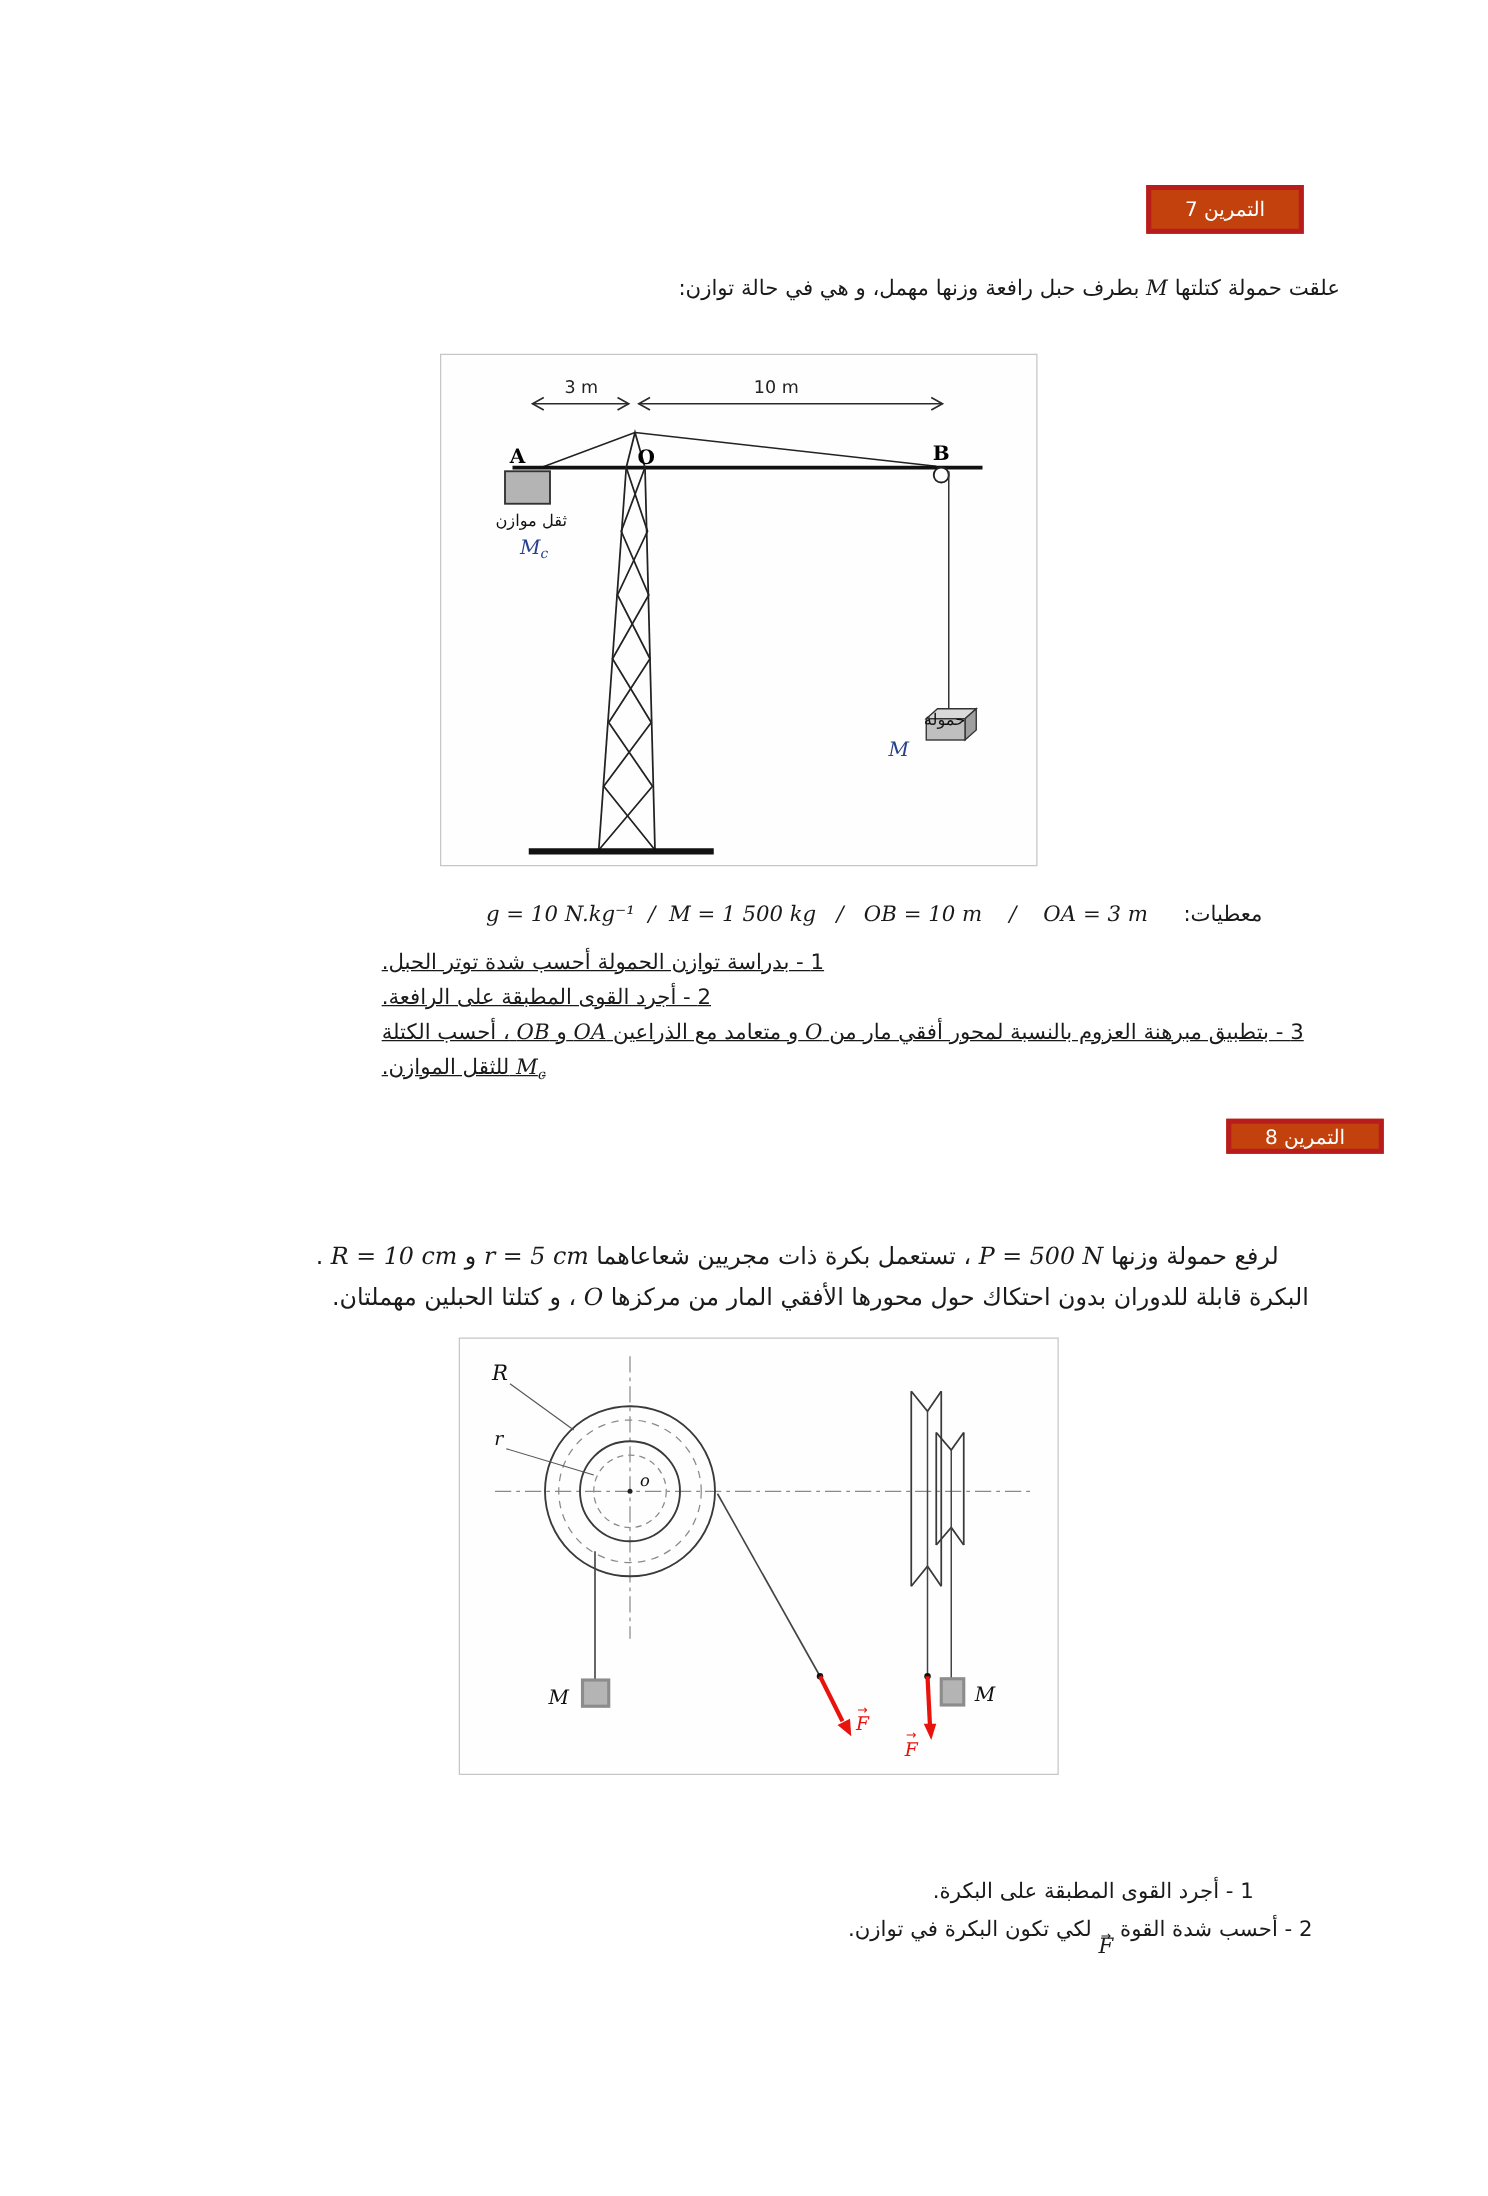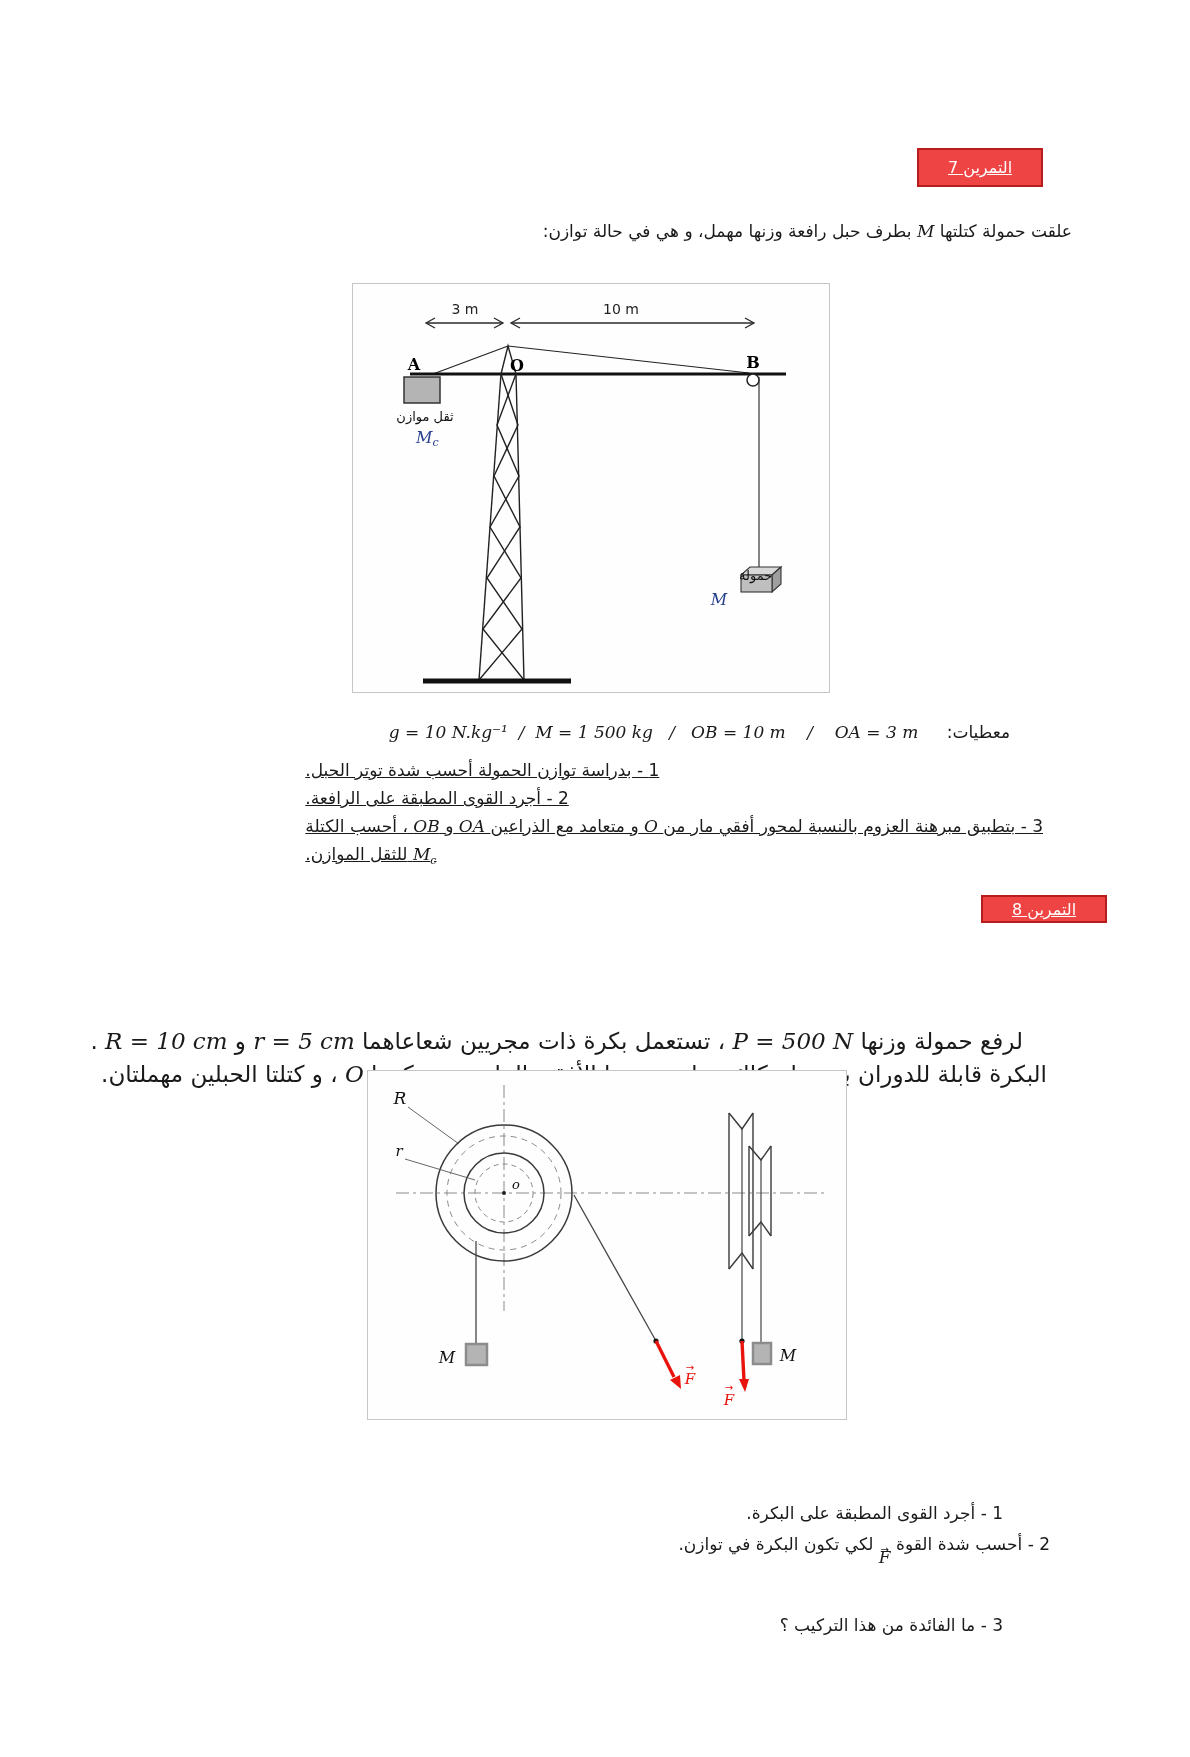--- a/index.html
+++ b/index.html
@@ -1,30 +1,30 @@
 <!DOCTYPE html>
 <html lang="ar"><head>
 <meta charset="utf-8">
 <style>
   html,body{margin:0;padding:0;background:#fff;}
   .page{position:relative;width:1190px;height:1757px;background:#ffffff;overflow:hidden;
         font-family:"DejaVu Sans",sans-serif;color:#1a1a1a;}
-  .badge{position:absolute;width:126px;height:39px;background:#ef4444;border:2px solid #b91c1c;
+  .badge{position:absolute;width:126px;height:39px;background:#c2410c;border:4px solid #b91c1c;
          box-sizing:border-box;display:flex;align-items:center;justify-content:center;
-         color:#ffffff;font-size:16px;direction:rtl;text-decoration:underline;}
+         color:#ffffff;font-size:16px;direction:rtl;}
   .rtl-line{position:absolute;direction:rtl;text-align:right;font-size:17px;white-space:nowrap;}
   .math{font-family:"DejaVu Serif",serif;font-style:italic;}
   .formula{white-space:pre;direction:ltr;unicode-bidi:isolate;font-size:17px;margin-right:23px;}
   .figure{position:absolute;background:#fffefe;border:1px solid #c6c6c6;box-sizing:content-box;}
   .items{position:absolute;direction:rtl;text-align:left;font-size:17px;line-height:28px;text-decoration:underline;}
   .items .short{padding-right:40px;}
   .items .cont{padding-right:137px;}
   .q-block{position:absolute;direction:rtl;text-align:right;font-size:17px;line-height:31px;}
   .q-block .short{padding-right:47px;margin-top:48px;}
-  .para8{position:absolute;direction:rtl;font-size:23px;line-height:33px;margin-top:36px;}
+  .para8{position:absolute;direction:rtl;font-size:19px;line-height:33px;}
   .para8 .short{padding-right:24px;}
   sub.small{font-size:11px;}
   .vec{display:inline-flex;flex-direction:column;align-items:center;direction:ltr;
        line-height:0.55;vertical-align:-3px;}
   .vec .arr{font-size:10px;}
   .sv-ar{font-family:"DejaVu Sans",sans-serif;}
   .sv-math{font-family:"DejaVu Serif",serif;font-style:italic;}
   .sv-bold{font-family:"DejaVu Serif",serif;font-weight:bold;}
 </style>
 </head>
@@ -198,16 +198,15 @@
   <div class="q-block" style="right:140px;top:1450px;">
     <div class="short">1 - أجرد القوى المطبقة على البكرة.</div>
     <div>
       <span>2 - أحسب شدة القوة</span>
       <span class="vec">
           <span class="arr">→</span>
           <span class="math">F</span>
         </span>
       <span>لكي تكون البكرة في توازن.</span>
     </div>
-    <div class="short">3 - ما الفائدة من هذا التركيب ؟</div>
   </div>
 
 </div>
 
 </body></html>

